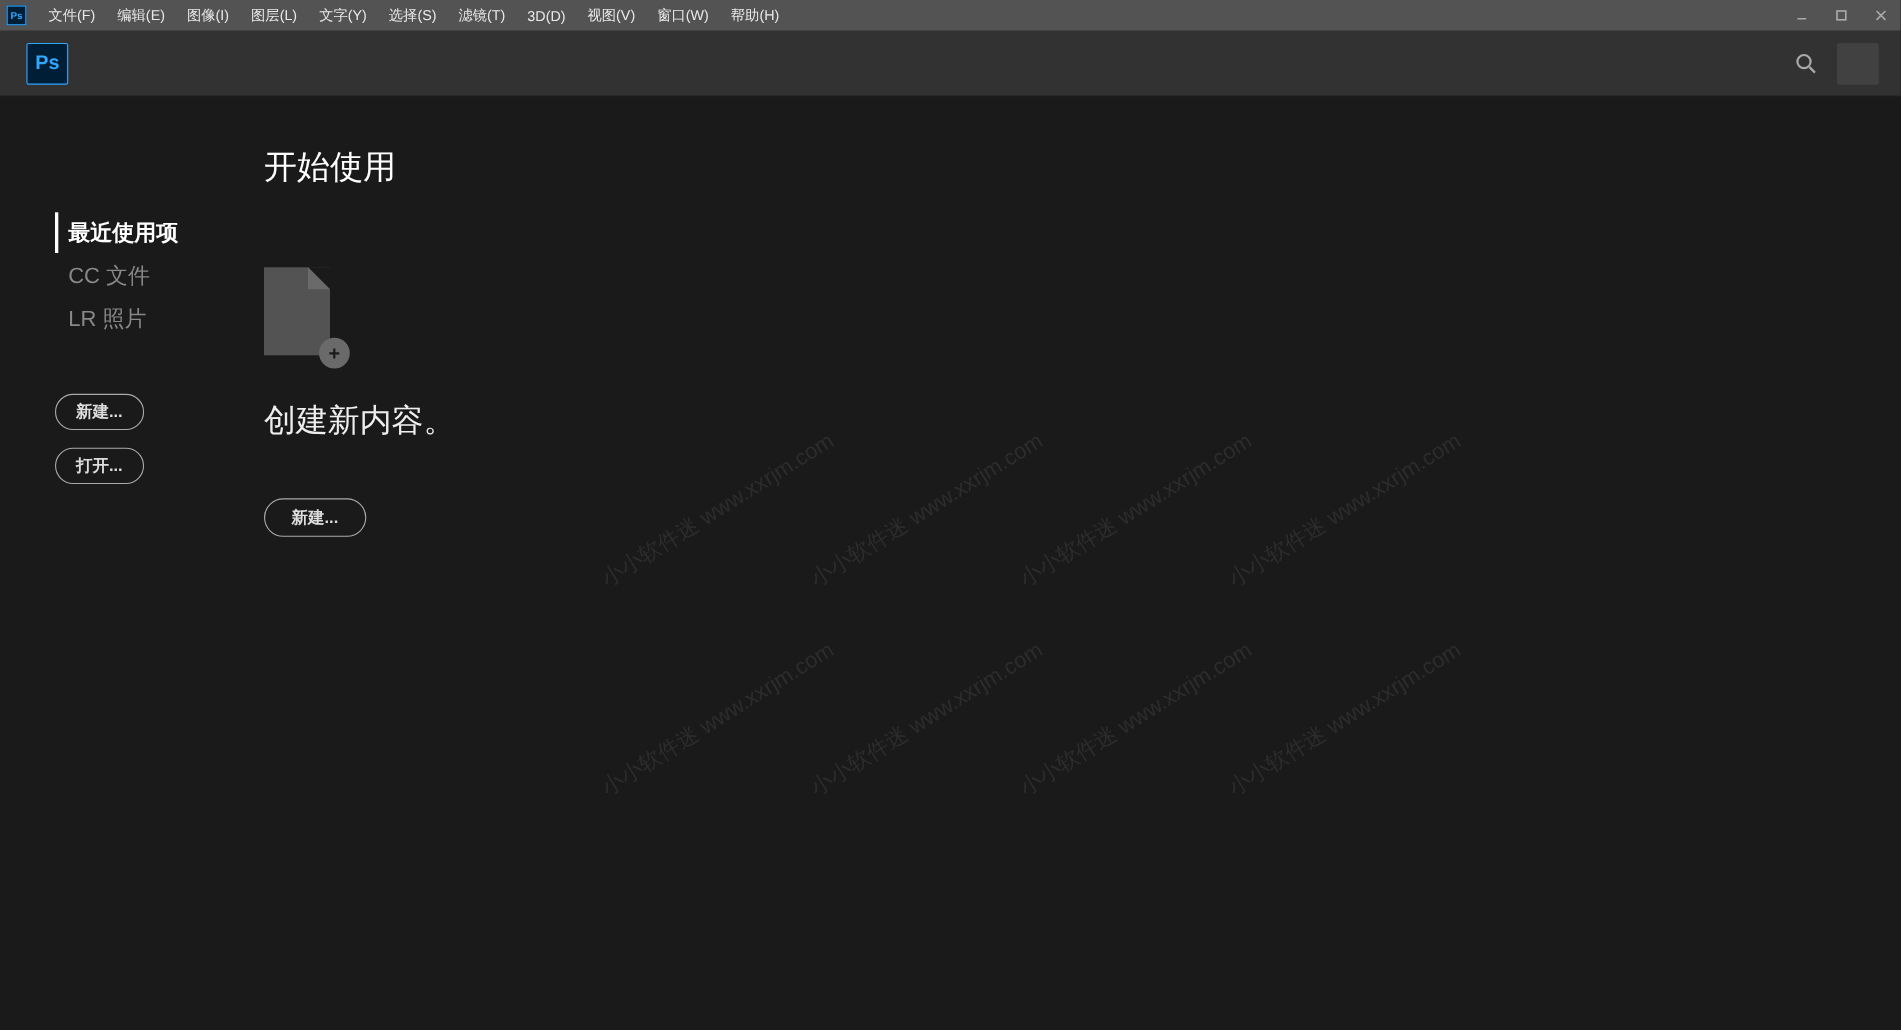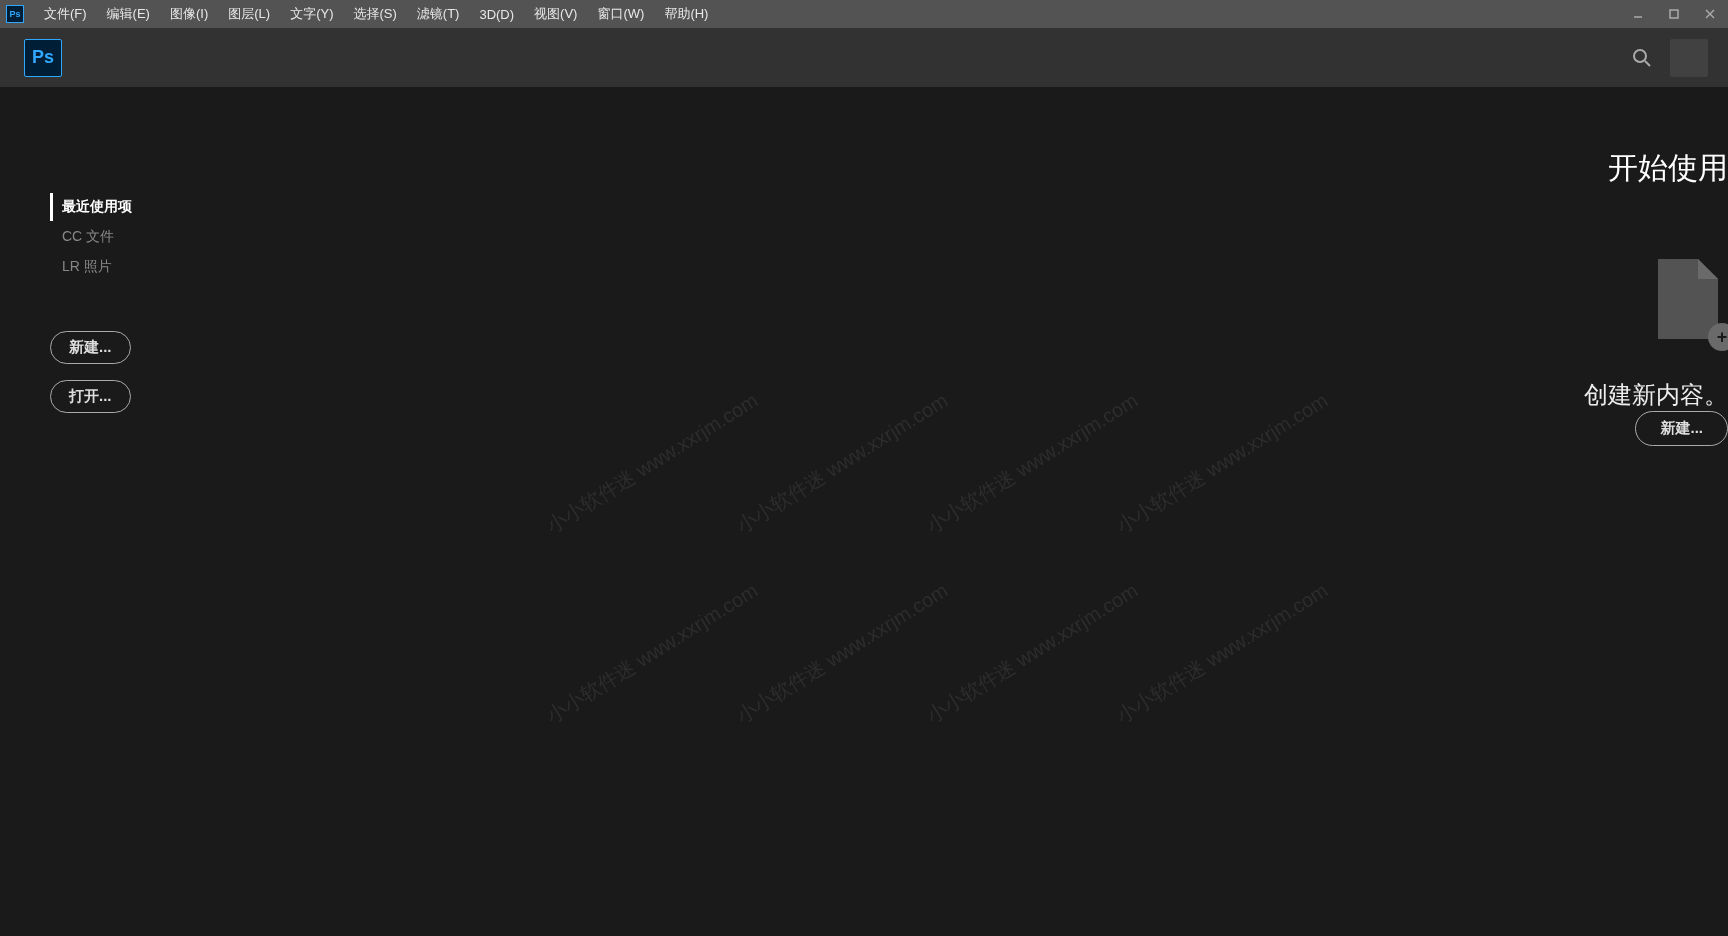--- a/index.html
+++ b/index.html
@@ -114,21 +114,21 @@
     }
     .sidebar {
       width: 240px;
       padding-top: 105px;
       padding-left: 50px;
     }
     .sidebar-nav {
       margin-bottom: 50px;
     }
     .nav-item {
-      font-size: 14px;
+      font-size: 20px;
       color: #888;
       padding: 5px 0 5px 12px;
       cursor: pointer;
       margin-bottom: 2px;
     }
     .nav-item.active {
       color: #fff;
       font-weight: bold;
       border-left: 3px solid #fff;
       padding-left: 9px;
@@ -147,22 +147,22 @@
       padding: 6px 18px;
       border-radius: 20px;
       cursor: pointer;
       width: fit-content;
       font-family: inherit;
     }
     .main-content {
       flex: 1;
       display: flex;
       flex-direction: column;
-      align-items: flex-end;
-      padding-top: 60px;
+      align-items: flex-start;
+      padding-top: 44px;
     }
     .start-title {
       font-size: 30px;
       color: #fff;
       font-weight: 300;
       margin-bottom: 70px;
     }
     .new-file-graphic {
       position: relative;
       width: 70px;
@@ -205,22 +205,23 @@
       background: #6a6a6a;
       border-radius: 50%;
       display: flex;
       align-items: center;
       justify-content: center;
       color: #1a1a1a;
       font-size: 18px;
       font-weight: bold;
     }
     .create-text {
-      font-size: 24px;
+      font-size: 29px;
       color: #eee;
+      margin-bottom: 50px;
     }
     .center-new-btn {
       border: 1.5px solid #aaa;
       background: transparent;
       color: #ddd;
       font-size: 15px;
       font-weight: bold;
       padding: 7px 24px;
       border-radius: 20px;
       cursor: pointer;

